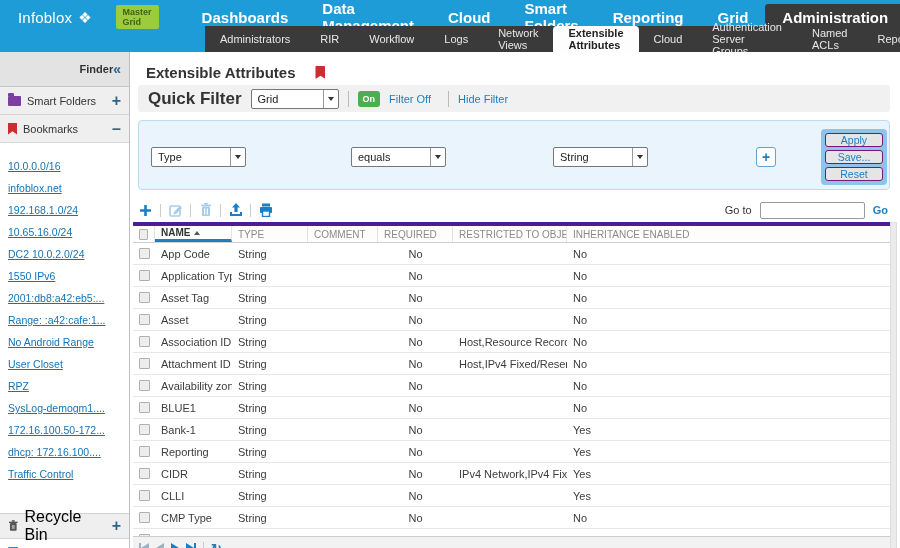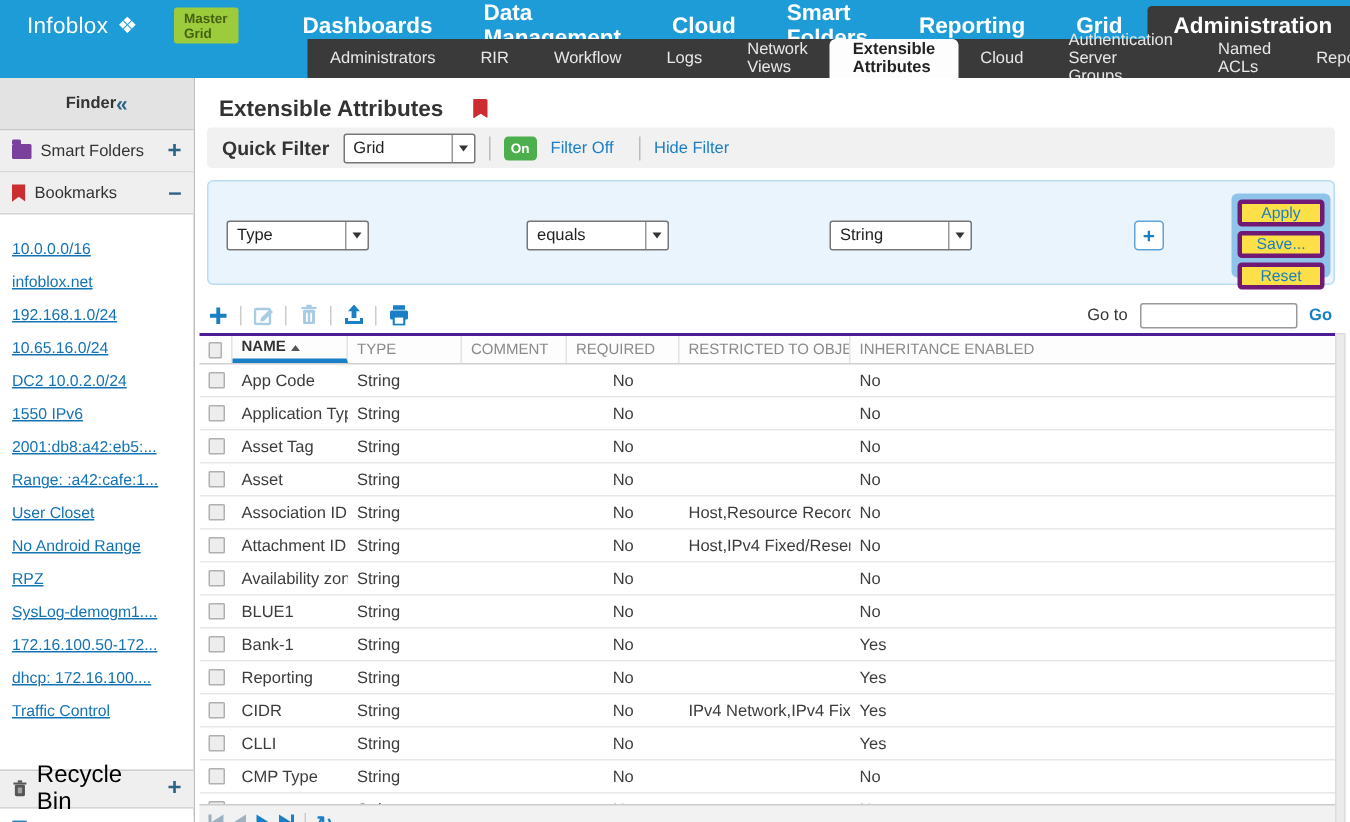--- a/index.html
+++ b/index.html
@@ -25,21 +25,21 @@
   .subbar { position:absolute; left:205px; top:26px; width:695px; height:26px; background:#3a3a3a;
     display:flex; align-items:flex-end; }
   .subnav-item { color:#e8e8e8; font-size:11px; padding:0 15px; height:26px;
     display:flex; align-items:center; cursor:pointer; }
   .subnav-item.active { background:#fdfdfd; color:#222; font-weight:bold; border-radius:4px 4px 0 0; }
 
   
   .sidebar { position:absolute; left:0; top:52px; width:130px; height:496px; background:#fff;
     border-right:1px solid #bfbfbf; }
   .finder-head { height:24px; background:#e3e3e3; border-bottom:1px solid #c8c8c8;
-    display:flex; align-items:center; justify-content:center; padding:17px 8px; }
+    display:flex; align-items:center; justify-content:flex-end; padding:17px 8px; }
   .finder-title { font-size:11px; font-weight:bold; color:#333; }
   .collapse-ic { color:#2d6486; font-size:14px; font-weight:bold; cursor:pointer; line-height:1; }
   .side-row { height:28px; background:#efefef; border-bottom:1px solid #d6d6d6;
     display:flex; align-items:center; padding:0 8px; gap:6px; }
   .side-row .lbl { font-size:11px; color:#333; flex:1; }
   .toggle { color:#2d6486; font-size:16px; font-weight:bold; cursor:pointer; line-height:1; }
   .ic-folder { width:13px; height:10px; background:#7b3f9d; border-radius:1px; position:relative; }
   .ic-folder::before { content:""; position:absolute; left:0; top:-3px; width:6px; height:3px;
     background:#7b3f9d; border-radius:1px 1px 0 0; }
   .ic-bookmark { width:9px; height:12px; background:#cc2d30;
@@ -56,58 +56,58 @@
 
   
   .main { position:absolute; left:131px; top:52px; width:769px; height:496px; background:#fff; overflow:hidden; }
   .page-head { display:flex; align-items:center; gap:20px; padding:12px 0 0 15px; }
   .page-title { font-size:15px; font-weight:bold; color:#333; }
   .ic-flag { width:10px; height:13px; background:#cc2d30; border-radius:1px;
     clip-path:polygon(0 0,100% 0,100% 100%,50% 75%,0 100%); position:relative; }
 
   .quickbar { position:absolute; left:7px; top:33px; width:752px; height:27px; background:#f1f1f1;
     border-radius:3px; display:flex; align-items:center; padding:0 10px; gap:9px; }
-  .qf-label { font-size:13px; font-weight:bold; color:#333; }
+  .qf-label { font-size:17px; font-weight:bold; color:#333; }
   .dropdown { height:20px; background:#fff; border:1px solid #777; border-radius:2px;
     display:flex; align-items:center; cursor:pointer; }
   .dd-value { font-size:11px; color:#222; padding:0 6px; flex:1; }
   .dd-btn { width:15px; height:100%; border-left:1px solid #999; display:flex; align-items:center;
     justify-content:center; }
   .dd-arrow { width:0; height:0; border-left:3.5px solid transparent; border-right:3.5px solid transparent;
     border-top:4.5px solid #333; }
   .vdiv { width:1px; height:16px; background:#bbb; }
   .on-badge { background:#4cae4c; color:#fff; font-size:9px; font-weight:bold; padding:3px 5px;
     border-radius:3px; cursor:pointer; }
   .blue-link { color:#1a7fc4; font-size:11px; cursor:pointer; }
 
   .filterpanel { position:absolute; left:7px; top:68px; width:752px; height:70px; background:#e9f4fc;
     border:1px solid #b9dcf2; border-radius:4px; }
   .fp-dd { position:absolute; top:26px; width:95px; }
   .add-btn { position:absolute; left:617px; top:26px; width:20px; height:20px; background:#fff;
     border:1px solid #5da4d8; border-radius:3px; color:#1a7fc4; font-size:14px; font-weight:bold;
     display:flex; align-items:center; justify-content:center; cursor:pointer; }
   .btn-group { position:absolute; right:2px; top:8px; width:66px; height:56px; background:#8ec4ea;
     border-radius:4px; padding:4px; display:flex; flex-direction:column; gap:3px; }
-  .fp-btn { flex:1; background:#fde047; border:3px solid #701a75; border-radius:3px; color:#1a7fc4;
+  .fp-btn { flex:1; background:#e5e5e5; border:1px solid #701a75; border-radius:3px; color:#1a7fc4;
     font-size:10.5px; font-family:"Liberation Sans", sans-serif; cursor:pointer;
     display:flex; align-items:center; justify-content:center; }
 
   .toolbar { position:absolute; left:7px; top:146px; width:752px; height:24px;
     display:flex; align-items:center; gap:7px; }
   .tb-ic { width:15px; height:15px; display:flex; align-items:center; justify-content:center; cursor:pointer; }
   .tb-div { width:1px; height:13px; background:#ccc; }
   .goto-wrap { margin-left:auto; display:flex; align-items:center; gap:8px; }
   .goto-label { font-size:11px; color:#333; }
   .goto-input { width:105px; height:17px; border:1px solid #999; border-radius:2px; font-size:11px;
     padding:0 4px; font-family:"Liberation Sans", sans-serif; }
   .go-btn { color:#1a7fc4; font-size:11px; font-weight:bold; cursor:pointer; margin-right:2px; }
 
   
   .grid { position:absolute; left:2px; top:170px; width:757px; }
-  .ghead { display:flex; height:21px; border-top:2px solid #4c1d95; border-bottom:1px solid #cfcfcf;
+  .ghead { display:flex; height:21px; border-top:4px solid #4c1d95; border-bottom:1px solid #cfcfcf;
     background:#fdfdfd; align-items:stretch; }
   .hcell { display:flex; align-items:center; font-size:10px; color:#8a8a8a; padding:0 6px;
     border-right:1px solid #e3e3e3; overflow:hidden; white-space:nowrap; cursor:pointer; }
   .hcell.sorted { color:#333; font-weight:bold; border-bottom:3px solid #1a7fc4; gap:4px; }
   .sort-arrow { width:0; height:0; border-left:3.5px solid transparent; border-right:3.5px solid transparent;
     border-bottom:4.5px solid #555; }
   .col-cb { width:22px; justify-content:center; }
   .col-name { width:77px; }
   .col-type { width:76px; }
   .col-comment { width:70px; }
@@ -223,25 +223,25 @@
 
         <div class="bm-item">
           <a>2001:db8:a42:eb5:...</a>
         </div>
 
         <div class="bm-item">
           <a>Range: :a42:cafe:1...</a>
         </div>
 
         <div class="bm-item">
+          <a>No Android Range</a>
+        </div>
+
+        <div class="bm-item">
           <a>User Closet</a>
-        </div>
-
-        <div class="bm-item">
-          <a>No Android Range</a>
         </div>
 
         <div class="bm-item">
           <a>RPZ</a>
         </div>
 
         <div class="bm-item">
           <a>SysLog-demogm1....</a>
         </div>
 

